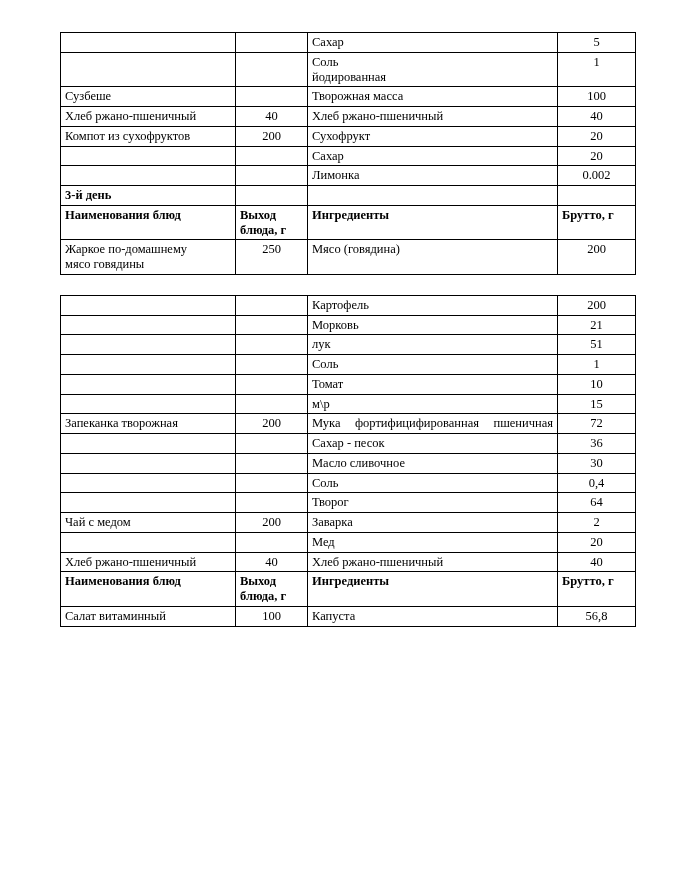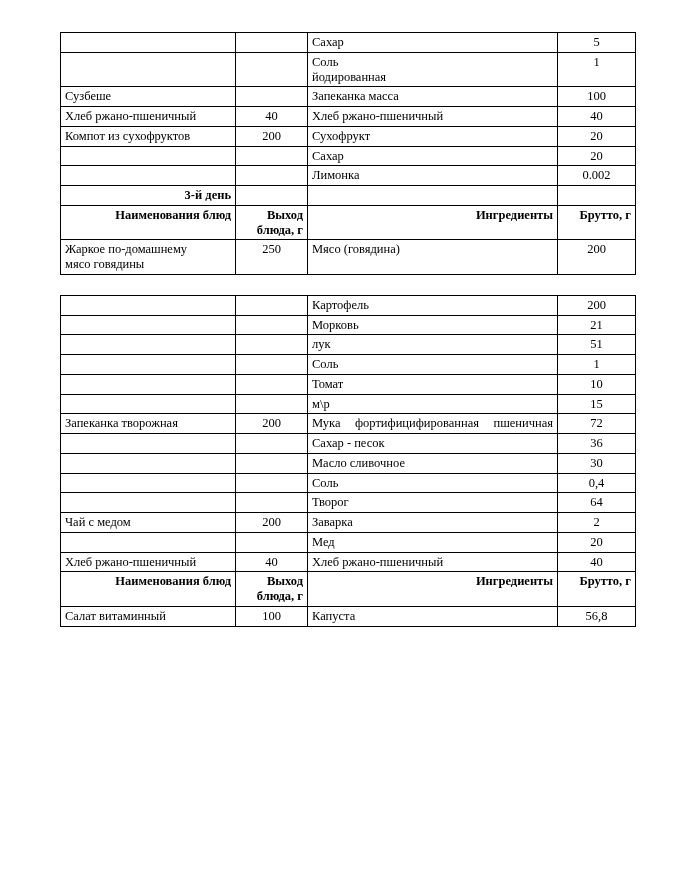--- a/index.html
+++ b/index.html
@@ -34,21 +34,21 @@
     font-size: 12.5px;
     line-height: 1.18;
     height: 18px;
     box-sizing: border-box;
   }
   .c1 { width: 175px; }
   .c2 { width: 72px; text-align: center; }
   .c3 { width: 250px; }
   .c4 { width: 78px; text-align: center; }
   td.bold-center {
-    text-align: right;
+    text-align: left;
     font-weight: bold;
   }
   .tall-1 { height: 36px; }
   .tall-big { height: 66px; }
   .spacer {
     height: 20px;
   }
   .justify-cell {
     text-align: justify;
     text-align-last: justify;
@@ -75,21 +75,21 @@
       </tr>
       <tr>
         <td class="c1 tall-1"></td>
         <td class="c2 tall-1"></td>
         <td class="c3 tall-1"><span>Соль</span><br><span>йодированная</span></td>
         <td class="c4 tall-1">1</td>
       </tr>
       <tr>
         <td class="c1">Сузбеше</td>
         <td class="c2"></td>
-        <td class="c3">Запеканка масса</td>
+        <td class="c3">Творожная масса</td>
         <td class="c4">100</td>
       </tr>
       <tr>
         <td class="c1">Хлеб ржано-пшеничный</td>
         <td class="c2">40</td>
         <td class="c3">Хлеб ржано-пшеничный</td>
         <td class="c4">40</td>
       </tr>
       <tr>
         <td class="c1 tall-big">Компот из сухофруктов</td>

